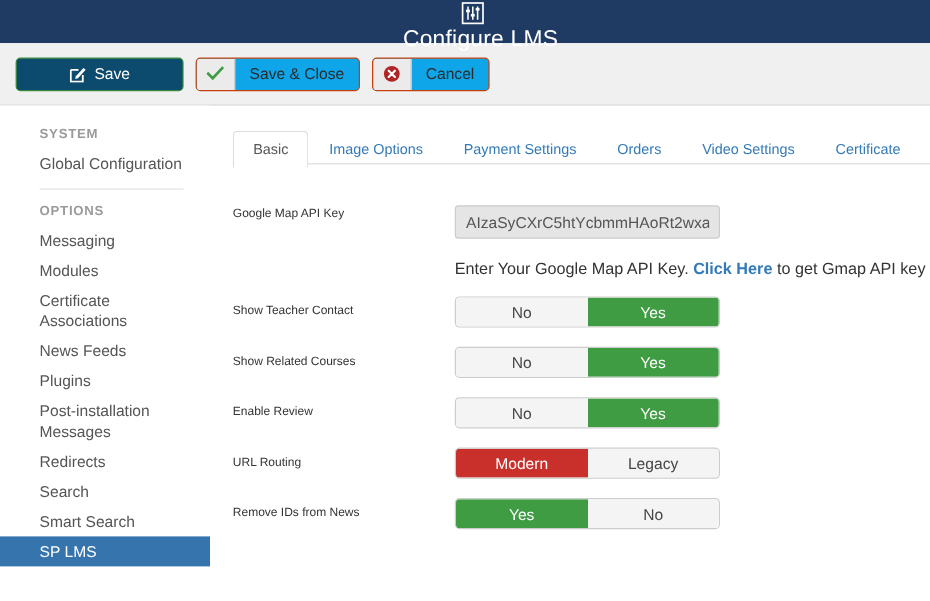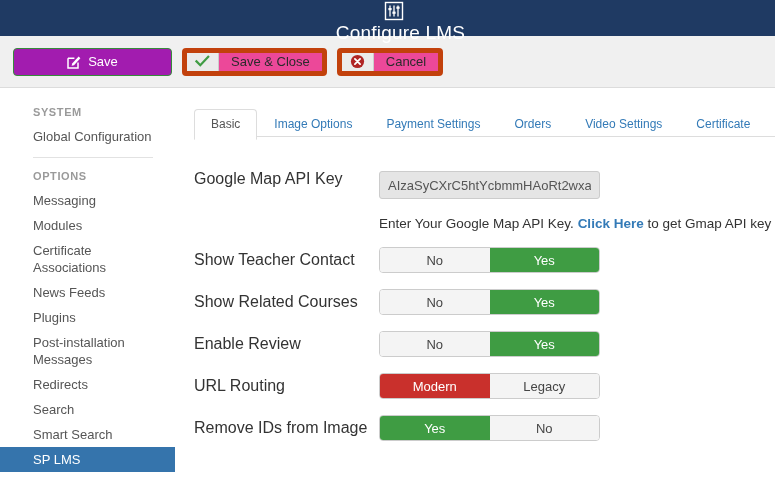--- a/index.html
+++ b/index.html
@@ -56,35 +56,35 @@
     height: 28px;
     border-radius: 4px;
     overflow: hidden;
     box-sizing: border-box;
     margin-right: 10px;
     font-size: 13px;
     cursor: pointer;
     user-select: none;
   }
   .btn.primary {
-    background: #a21caf;
+    background: #0c4a6e;
     border: 1px solid #378a3b;
     color: #ffffff;
-    width: 159px;
+    width: 140px;
     justify-content: center;
     align-items: center;
   }
   .btn.primary .btn-ico {
     margin-right: 7px;
     display: inline-flex;
     align-items: center;
   }
   .btn.split {
-    border: 5px solid #c2410c;
-    background: #ec4899;
+    border: 1px solid #c2410c;
+    background: #0ea5e9;
     color: #2b2b2b;
   }
   .btn.split .btn-ico {
     width: 31px;
     background: #ebebeb;
     border-right: 1px solid #cccccc;
     display: flex;
     align-items: center;
     justify-content: center;
   }
@@ -171,21 +171,21 @@
     padding-top: 22px;
   }
   .frow {
     display: flex;
     align-items: center;
     margin-bottom: 16px;
   }
   .flabel {
     width: 185px;
     flex: 0 0 185px;
-    font-size: 16px;
+    font-size: 10px;
     color: #333333;
     line-height: 18px;
   }
   .fctl {
     flex: 1 1 auto;
   }
   .textinput {
     width: 221px;
     height: 28px;
     box-sizing: border-box;
@@ -374,21 +374,21 @@
         <div class="flabel">URL Routing</div>
         <div class="fctl">
           <div class="toggle">
             <div class="opt on-red">Modern</div>
             <div class="opt">Legacy</div>
           </div>
         </div>
       </div>
 
       <div class="frow">
-        <div class="flabel">Remove IDs from Image</div>
+        <div class="flabel">Remove IDs from News</div>
         <div class="fctl">
           <div class="toggle">
             <div class="opt on-green">Yes</div>
             <div class="opt">No</div>
           </div>
         </div>
       </div>
 
     </div>
   </div>

